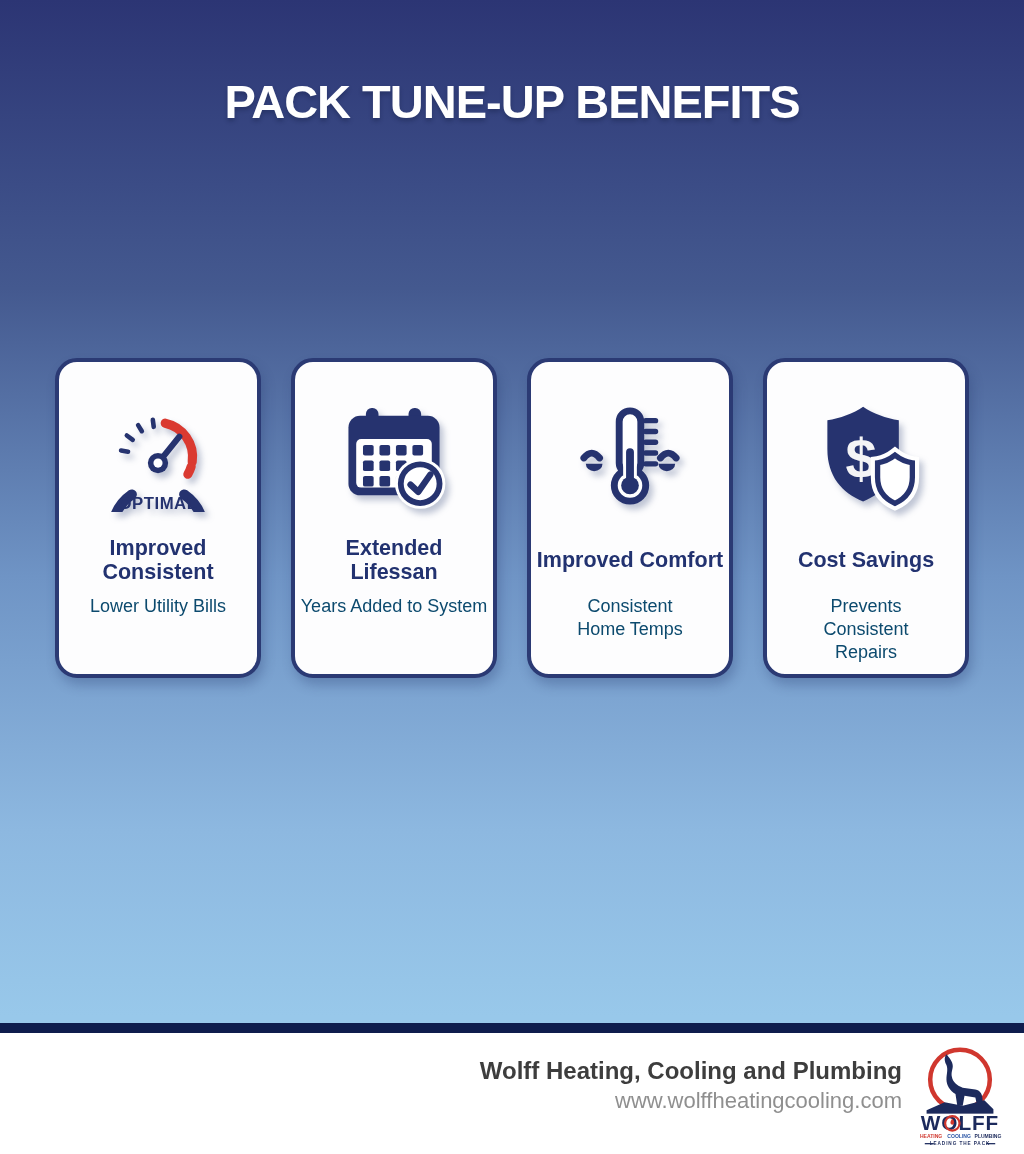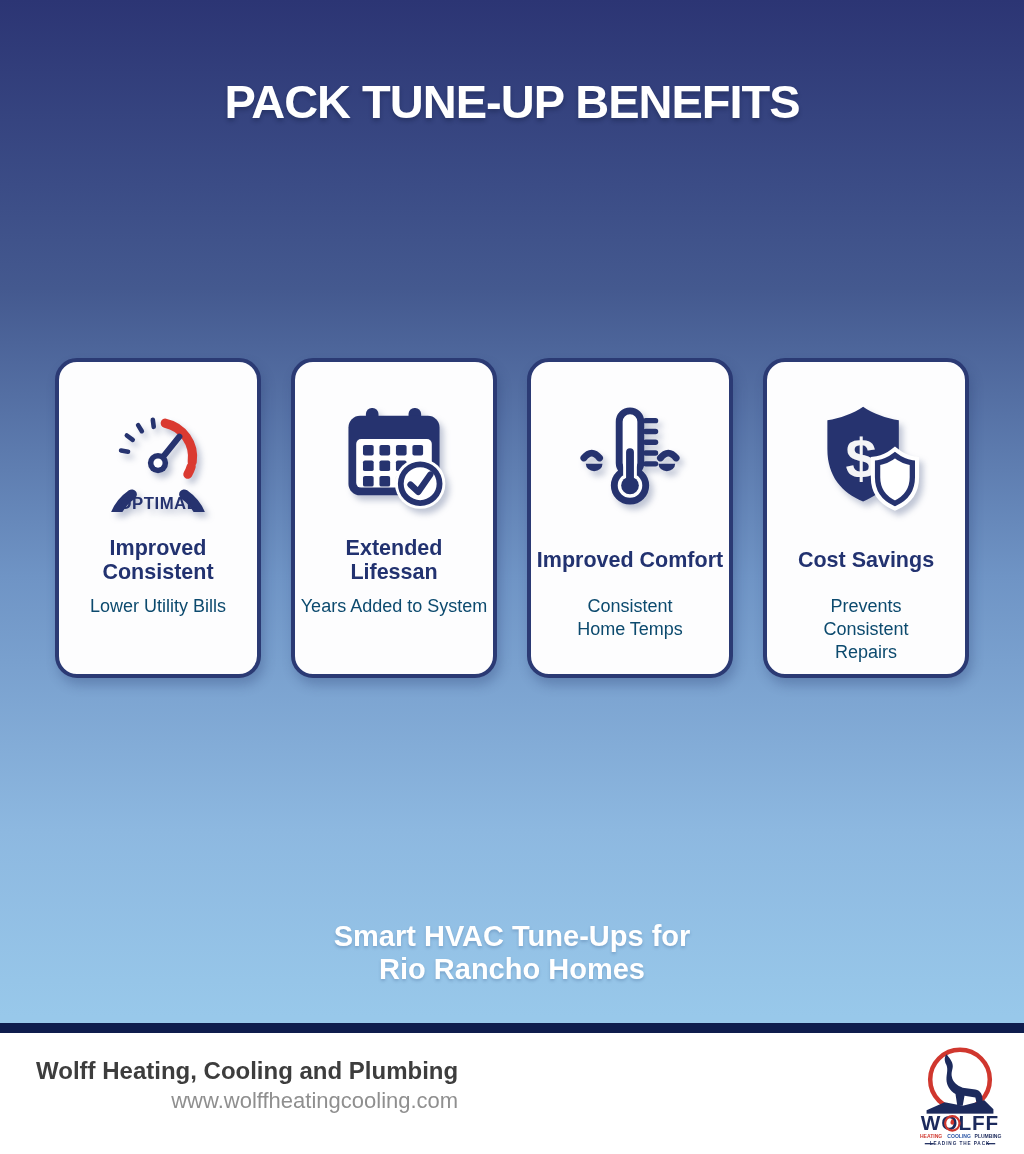--- a/index.html
+++ b/index.html
@@ -39,21 +39,21 @@
   .tagline{
     position:absolute;top:920px;left:0;width:100%;text-align:center;
     color:#ffffff;font-size:29px;font-weight:700;line-height:1.15;white-space:pre-line;
     text-shadow:0 2px 3px rgba(40,70,120,.25);
   }
   .divider-bar{
     position:absolute;top:1023px;left:0;width:100%;height:10px;background:#0e1d4d;
   }
   .footer{
     position:absolute;top:1033px;left:0;width:100%;height:121px;background:#ffffff;
-    display:flex;justify-content:space-between;align-items:center;padding-right:12px;padding-left:36px;
+    display:flex;justify-content:flex-end;align-items:center;padding-right:12px;padding-left:36px;
   }
   .footer-text{text-align:right;margin-right:6px;transform:translateY(-8px);}
   .footer-company{color:#3d3d3d;font-size:24px;font-weight:700;}
   .footer-site{color:#8f8f8f;font-size:22px;margin-top:3px;}
   .footer-logo{width:104px;height:112px;flex:0 0 auto;}
   .gauge-caption{letter-spacing:.5px;}
 </style>
 </head>
 <body>
 
@@ -150,22 +150,20 @@
         </svg>
       </div>
       <div class="card-title">Cost Savings</div>
       <div class="card-sub">Prevents
 Consistent
 Repairs</div>
     </div>
 
   </div>
 
-  <div class="tagline">Smart HVAC Tune-Ups for
-Rio Rancho Homes</div>
 
   <div class="divider-bar"></div>
 
   <div class="footer">
     <div class="footer-text">
       <div class="footer-company">Wolff Heating, Cooling and Plumbing</div>
       <div class="footer-site">www.wolffheatingcooling.com</div>
     </div>
     <svg class="footer-logo" viewBox="0 0 110 124">
       <circle cx="55" cy="46" r="33" fill="none" stroke="#d0372e" stroke-width="5"></circle>

